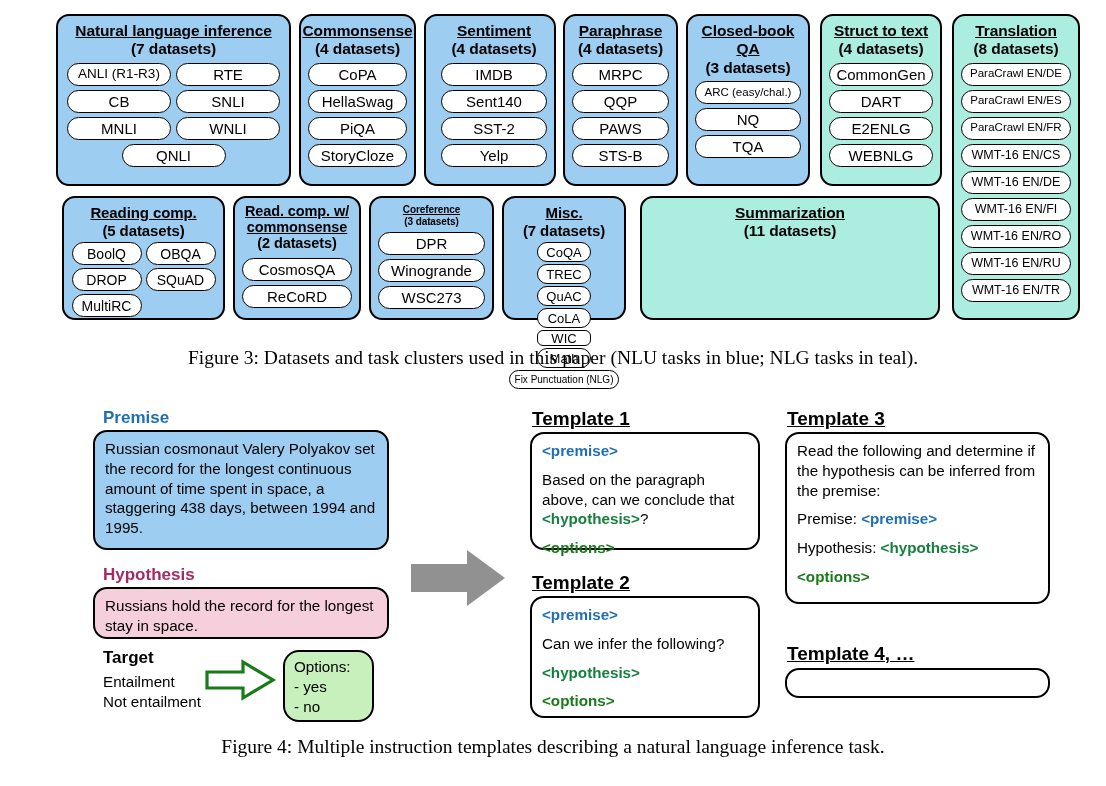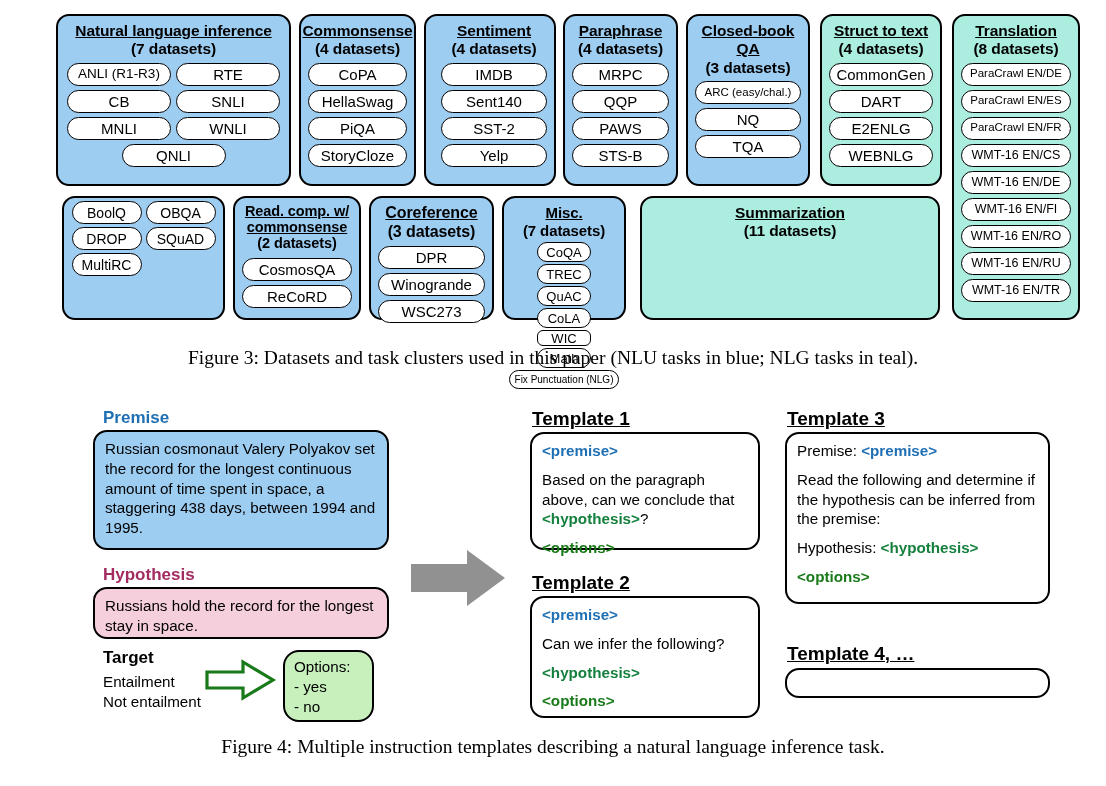--- a/index.html
+++ b/index.html
@@ -164,20 +164,24 @@
       <div class="pill sm" style="width:110px;font-size:12.5px;">WMT-16 EN/CS</div>
       <div class="pill sm" style="width:110px;font-size:12.5px;">WMT-16 EN/DE</div>
       <div class="pill sm" style="width:110px;font-size:12.5px;">WMT-16 EN/FI</div>
       <div class="pill sm" style="width:110px;font-size:12.5px;">WMT-16 EN/RO</div>
       <div class="pill sm" style="width:110px;font-size:12.5px;">WMT-16 EN/RU</div>
       <div class="pill sm" style="width:110px;font-size:12.5px;">WMT-16 EN/TR</div>
     </div>
   </div>
 
   <div class="cluster blue" style="left:62px;top:196px;width:163px;height:124px;">
+    <div class="cl-title" style="font-size:15px;">
+      <span class="t1">Reading comp.</span>
+      <span class="t2">(5 datasets)</span>
+    </div>
     <div class="pillwrap" style="padding:3px 6px 6px 6px;gap:3px 4px;">
       <div class="pill" style="width:70px;font-size:14px;">BoolQ</div>
       <div class="pill" style="width:70px;font-size:14px;">OBQA</div>
       <div class="pill" style="width:70px;font-size:14px;">DROP</div>
       <div class="pill" style="width:70px;font-size:14px;">SQuAD</div>
       <div class="pill" style="width:70px;font-size:14px;margin-right:74px;">MultiRC</div>
     </div>
   </div>
 
   <div class="cluster blue" style="left:233px;top:196px;width:128px;height:124px;">
@@ -185,21 +189,21 @@
       <span class="t1">Read. comp. w/ commonsense</span>
       <span class="t2">(2 datasets)</span>
     </div>
     <div class="pillwrap" style="padding-top:6px;">
       <div class="pill" style="width:110px;">CosmosQA</div>
       <div class="pill" style="width:110px;">ReCoRD</div>
     </div>
   </div>
 
   <div class="cluster blue" style="left:369px;top:196px;width:125px;height:124px;">
-    <div class="cl-title" style="font-size:16px;">
+    <div class="cl-title" style="font-size:10px;">
       <span class="t1">Coreference</span>
       <span class="t2">(3 datasets)</span>
     </div>
     <div class="pillwrap">
       <div class="pill" style="width:107px;">DPR</div>
       <div class="pill" style="width:107px;">Winogrande</div>
       <div class="pill" style="width:107px;">WSC273</div>
     </div>
   </div>
 
@@ -271,22 +275,22 @@
   <div class="tpl-title" style="left:532px;top:172px;">Template 2</div>
   <div class="bubble bub-white" style="left:530px;top:196px;width:230px;height:122px;">
     <p class="para"><span class="kw-premise">&lt;premise&gt;</span></p>
     <p class="para"><span>Can we infer the following?</span></p>
     <p class="para"><span class="kw-hyp">&lt;hypothesis&gt;</span></p>
     <p class="para"><span class="kw-opt">&lt;options&gt;</span></p>
   </div>
 
   <div class="tpl-title" style="left:787px;top:8px;">Template 3</div>
   <div class="bubble bub-white" style="left:785px;top:32px;width:265px;height:172px;">
+    <p class="para"><span>Read the following and determine if the hypothesis can be inferred from the premise:</span></p>
     <p class="para"><span>Premise: </span><span class="kw-premise">&lt;premise&gt;</span></p>
-    <p class="para"><span>Read the following and determine if the hypothesis can be inferred from the premise:</span></p>
     <p class="para"><span>Hypothesis: </span><span class="kw-hyp">&lt;hypothesis&gt;</span></p>
     <p class="para"><span class="kw-opt">&lt;options&gt;</span></p>
   </div>
 
   <div class="tpl-title" style="left:787px;top:243px;">Template 4, …</div>
   <div class="bubble bub-white" style="left:785px;top:268px;width:265px;height:30px;"></div>
 
   <div class="caption" style="top:336px;">Figure 4: Multiple instruction templates describing a natural language inference task.</div>
 </div>
 

